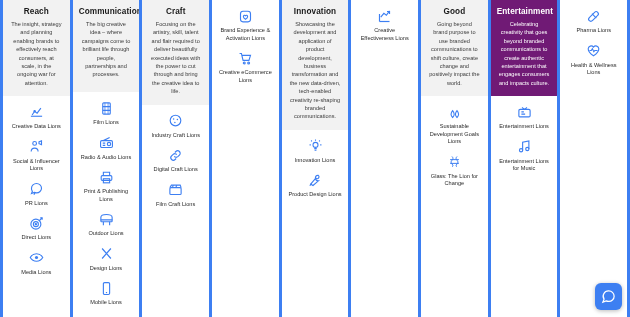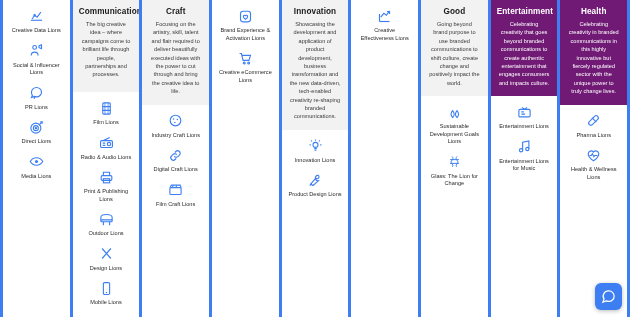--- a/index.html
+++ b/index.html
@@ -101,20 +101,24 @@
     justify-content: center;
     box-shadow: 0 1px 4px rgba(0,0,0,.28);
   }
   .chat-widget svg { display: block; }
 </style>
 </head>
 <body>
 
 <div class="board">
     <div class="column">
+      <div class="col-head">
+        <div class="col-title">Reach</div>
+        <div class="col-desc">The insight, strategy and planning enabling brands to effectively reach consumers, at scale, in the ongoing war for attention.</div>
+      </div>
       <div class="col-body">
         <div class="award">
           <div class="award-icon">
             <svg width="15" height="15" viewBox="0 0 24 24" fill="none" stroke="currentColor" stroke-width="1.8">
               <path d="M3 18h18"></path>
               <path d="M5 16l4-6 4 3 6-8"></path>
               <circle cx="9" cy="10" r="1.1" fill="currentColor"></circle>
             </svg>
           </div>
           <div class="award-label">Creative Data Lions</div>
@@ -387,24 +391,20 @@
               <path d="M9 18V5l10-2v13"></path>
               <circle cx="6.5" cy="18" r="2.6"></circle>
               <circle cx="16.5" cy="16" r="2.6"></circle>
             </svg>
           </div>
           <div class="award-label">Entertainment Lions for Music</div>
         </div>
       </div>
     </div>
     <div class="column dark">
-      <div class="col-head">
-        <div class="col-title">Health</div>
-        <div class="col-desc">Celebrating creativity in branded communications in this highly innovative but fiercely regulated sector with the unique power to truly change lives.</div>
-      </div>
       <div class="col-body">
         <div class="award">
           <div class="award-icon">
             <svg width="15" height="15" viewBox="0 0 24 24" fill="none" stroke="currentColor" stroke-width="1.8">
               <rect x="2.5" y="8.5" width="19" height="7" rx="3.5" transform="rotate(-45 12 12)"></rect>
               <path d="M9.5 7.5l7 7"></path>
             </svg>
           </div>
           <div class="award-label">Pharma Lions</div>
         </div>

